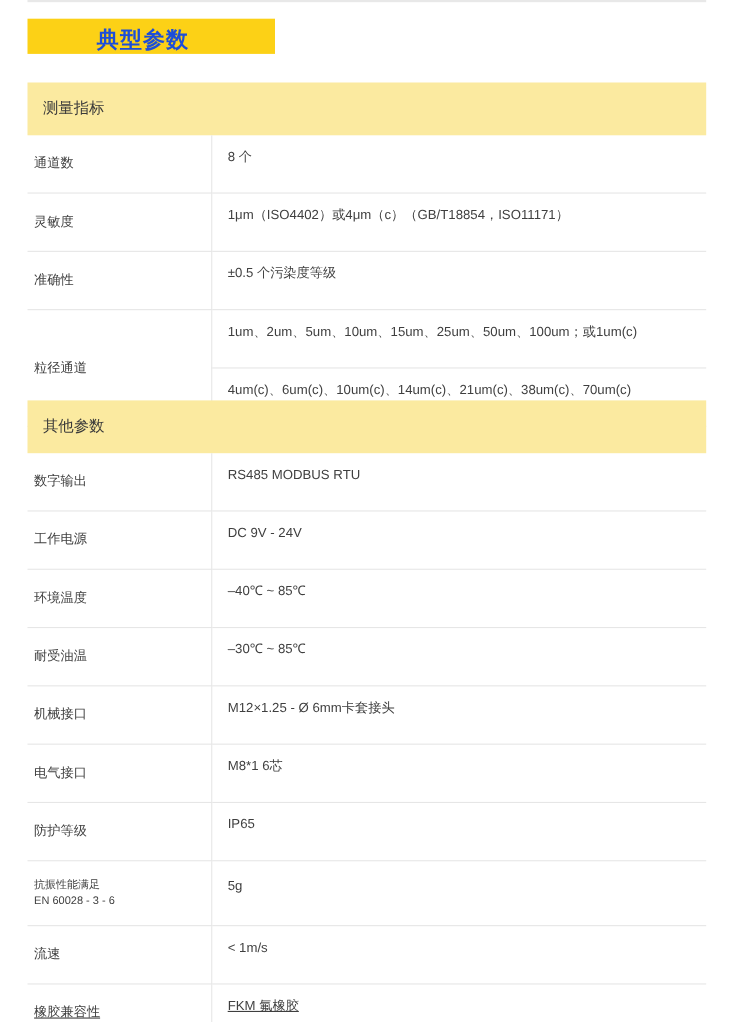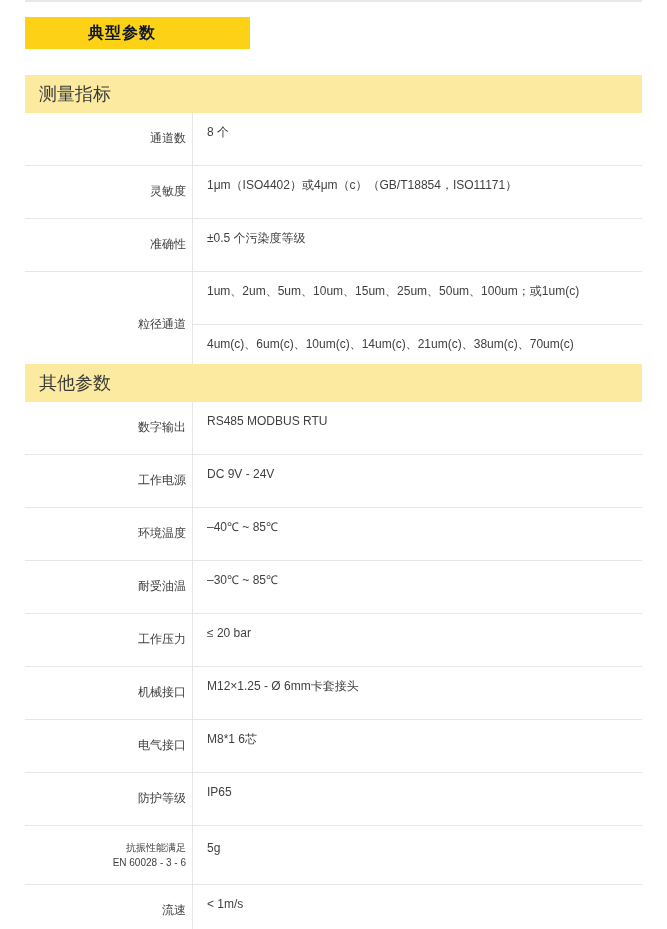--- a/index.html
+++ b/index.html
@@ -34,55 +34,55 @@
     left: 25px;
     top: 17px;
     width: 225px;
     height: 32px;
     background: #fcd116;
   }
   .title-banner .title-text {
     position: absolute;
     left: 63px;
     top: 6px;
-    font-size: 16px;
+    font-size: 20px;
     font-weight: bold;
-    color: #0f172a;
+    color: #1d4ed8;
     letter-spacing: 1px;
   }
 
   .section {
     position: absolute;
     left: 25px;
     width: 617px;
   }
   .section-head {
-    height: 38px;
+    height: 48px;
     background: #fbeaa0;
     display: flex;
     align-items: center;
     padding-left: 14px;
     box-sizing: border-box;
-    font-size: 18px;
+    font-size: 14px;
     color: #3a3a3a;
   }
   table.spec {
     width: 100%;
     border-collapse: collapse;
     table-layout: fixed;
   }
   table.spec td {
     border-bottom: 1px solid #e6e6e6;
     font-size: 12px;
     color: #3f3f3f;
     vertical-align: middle;
   }
   td.k {
     width: 155px;
-    text-align: right;
+    text-align: left;
     padding: 14px 6px;
     line-height: 1.45;
     border-right: 1px solid #e6e6e6;
   }
   td.v {
     padding: 10px 0 24px 14px;
     line-height: 1.5;
   }
   .k-small {
     font-size: 10px;
@@ -146,24 +146,20 @@
         </tr>
         <tr>
           <td class="k">环境温度</td>
           <td class="v">–40℃ ~ 85℃</td>
         </tr>
         <tr>
           <td class="k">耐受油温</td>
           <td class="v">–30℃ ~ 85℃</td>
         </tr>
         <tr>
-          <td class="k">工作压力</td>
-          <td class="v">≤ 20 bar</td>
-        </tr>
-        <tr>
           <td class="k">机械接口</td>
           <td class="v">M12×1.25 - Ø 6mm卡套接头</td>
         </tr>
         <tr>
           <td class="k">电气接口</td>
           <td class="v">M8*1  6芯</td>
         </tr>
         <tr>
           <td class="k">防护等级</td>
           <td class="v">IP65</td>

